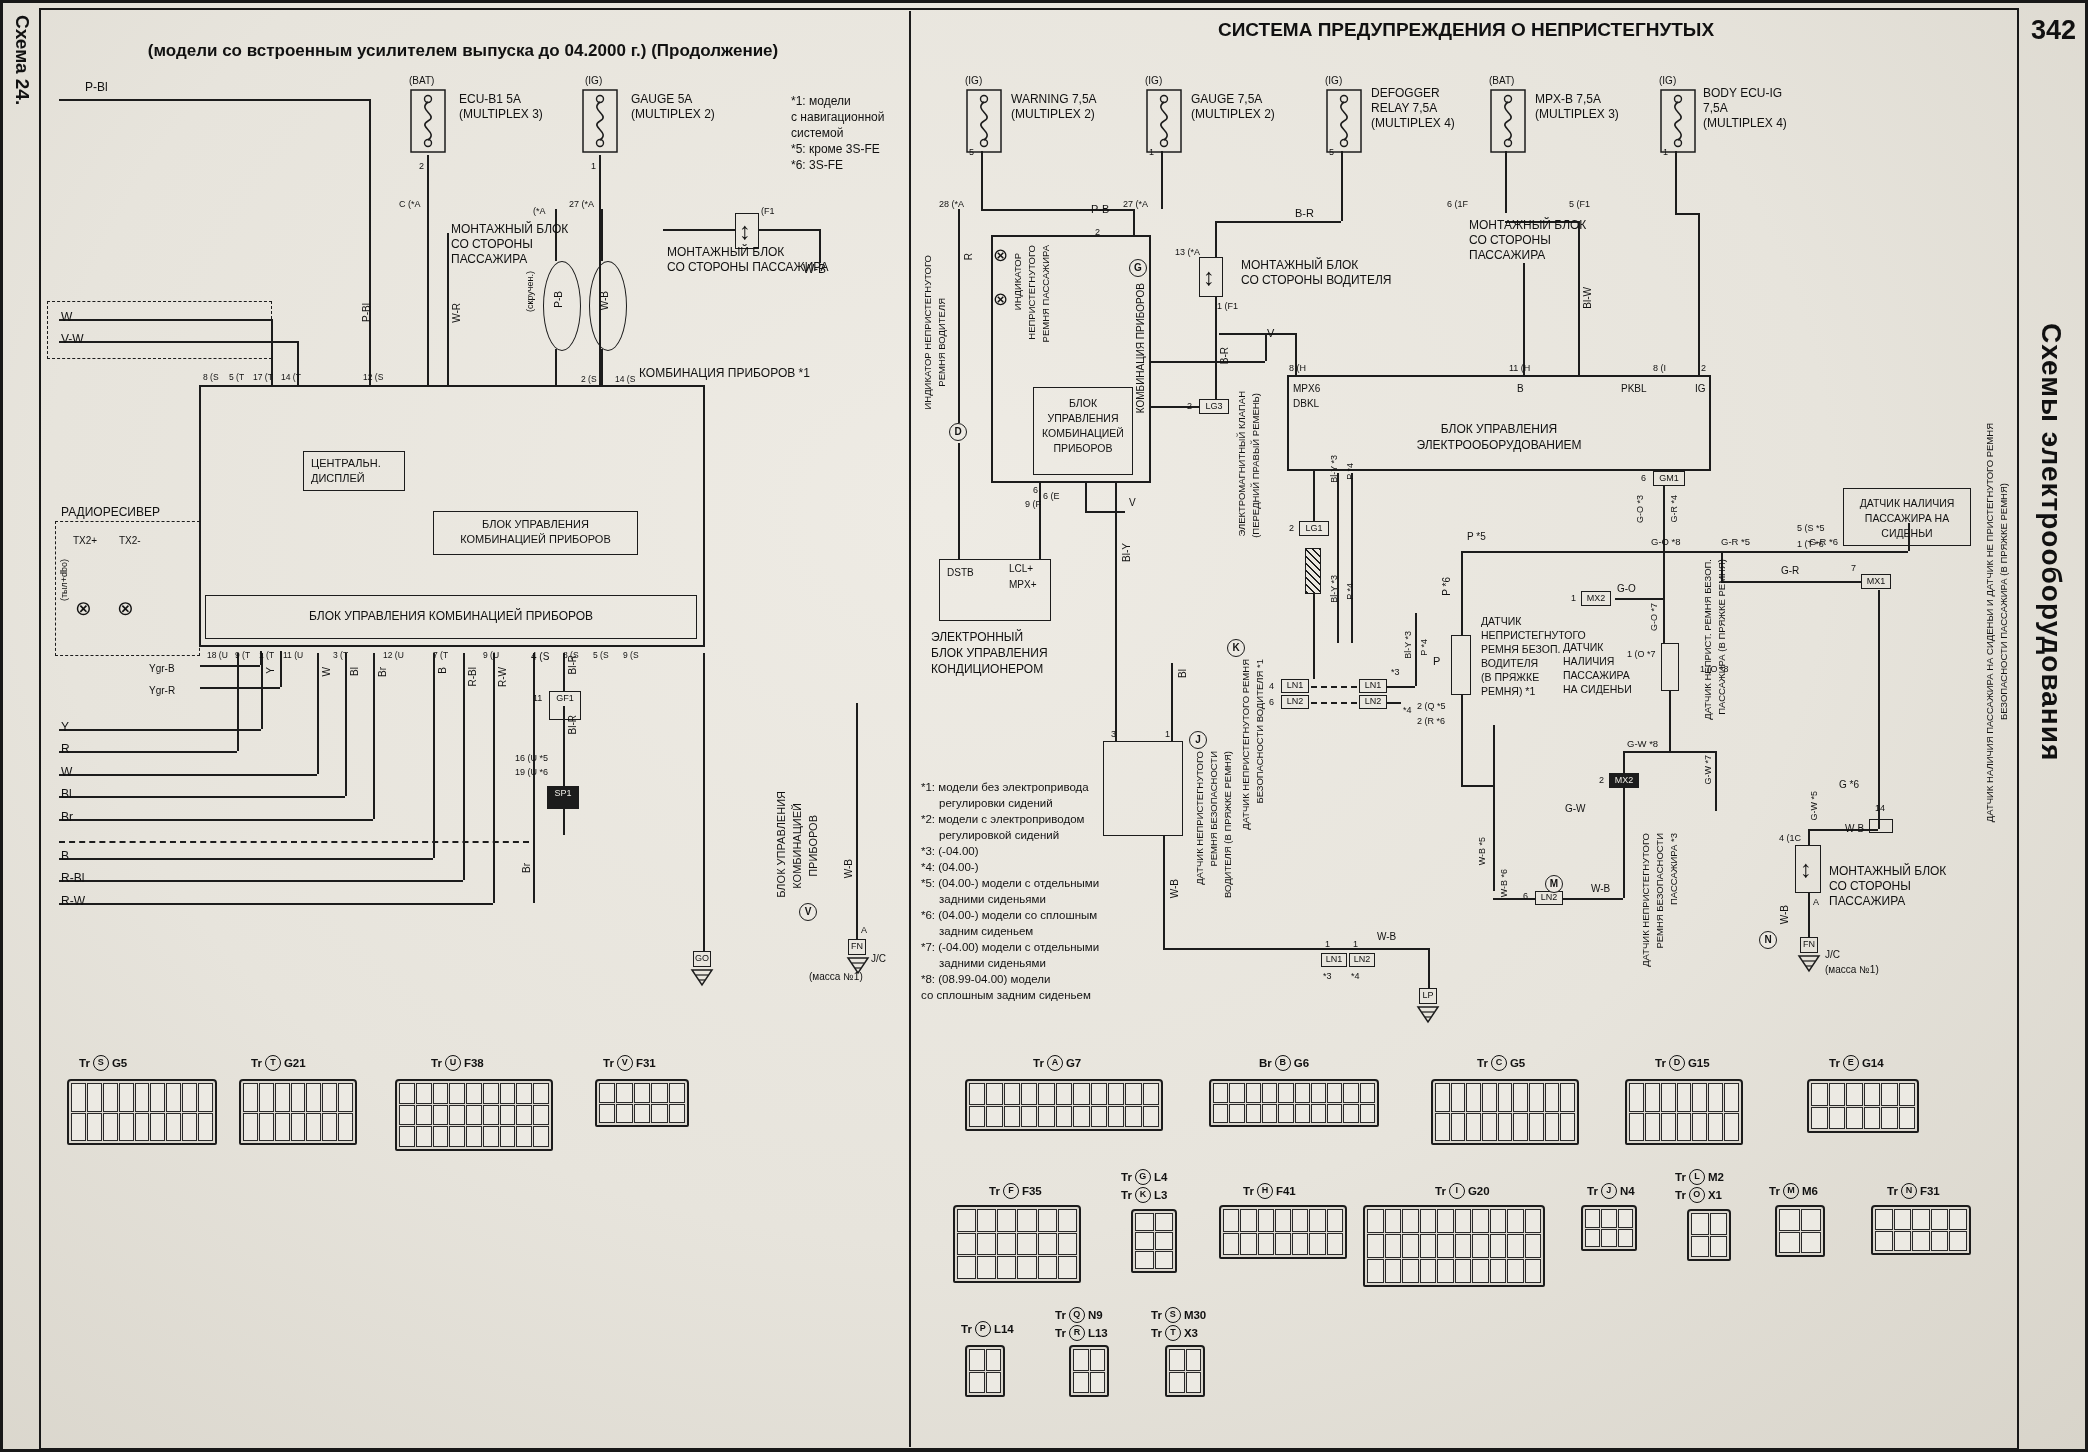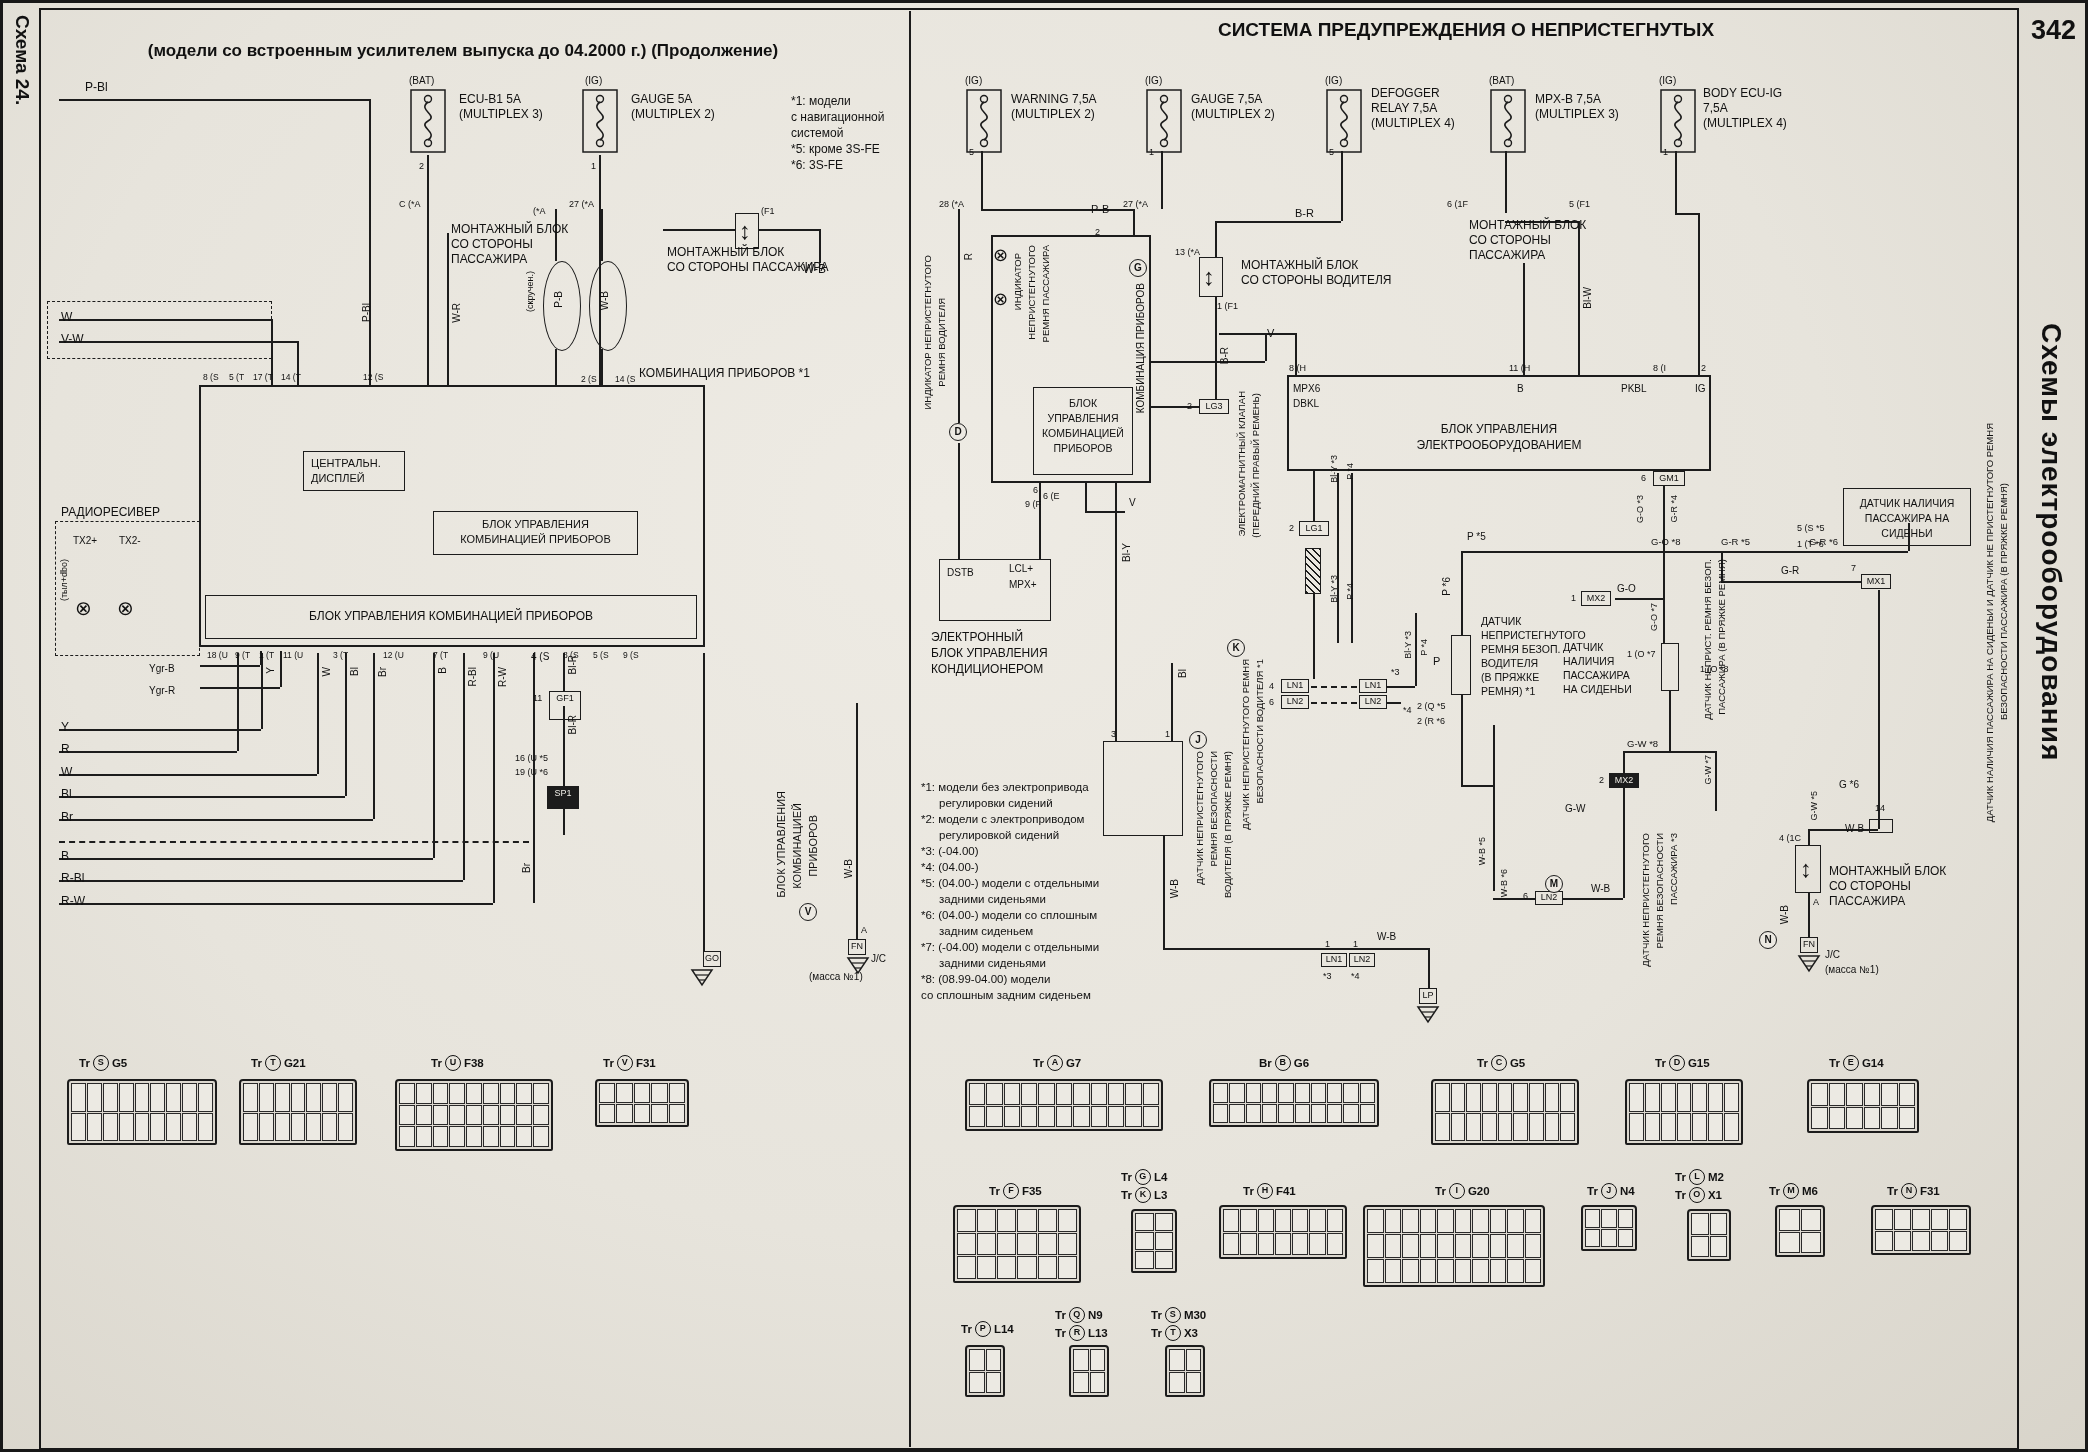--- a/index.html
+++ b/index.html
@@ -160,21 +160,21 @@
       <div class="ln" style="left: 1805px; top: 890px; width: 2px; height: 44px;"></div>
       <div class="bx dsh" style="left: 44px; top: 298px; width: 225px; height: 58px;"></div>
       <div class="bx dsh" style="left: 52px; top: 518px; width: 145px; height: 135px;"></div>
       <div class="bx" style="left: 196px; top: 382px; width: 506px; height: 262px; border-width: 2px;"></div>
       <div class="bx" style="left: 300px; top: 448px; width: 102px; height: 40px;"></div>
       <div class="bx" style="left: 430px; top: 508px; width: 205px; height: 44px;"></div>
       <div class="bx" style="left: 202px; top: 592px; width: 492px; height: 44px;"></div>
       <div class="bx" style="left: 732px; top: 210px; width: 24px; height: 36px;"></div>
       <div class="bx bt" style="left: 546px; top: 688px; width: 32px; height: 29px; line-height: 12px; font-size: 9px;">GF1</div>
       <div class="bx fil bt" style="left: 544px; top: 783px; width: 32px; height: 23px; line-height: 12px; font-size: 9px;">SP1</div>
-      <div class="bx bt" style="left: 690px; top: 948px; width: 18px; height: 16px; line-height: 13px; font-size: 9px; margin-left: 10px;">GO</div>
+      <div class="bx bt" style="left: 690px; top: 948px; width: 18px; height: 16px; line-height: 13px; font-size: 9px;">GO</div>
       <div class="bx bt" style="left: 845px; top: 936px; width: 18px; height: 16px; line-height: 13px; font-size: 9px;">FN</div>
       <div class="bx" style="left: 988px; top: 232px; width: 160px; height: 248px; border-width: 2px;"></div>
       <div class="bx" style="left: 1030px; top: 384px; width: 100px; height: 88px;"></div>
       <div class="bx" style="left: 936px; top: 556px; width: 112px; height: 62px;"></div>
       <div class="bx" style="left: 1284px; top: 372px; width: 424px; height: 96px; border-width: 2px;"></div>
       <div class="bx" style="left: 1196px; top: 254px; width: 24px; height: 40px;"></div>
       <div class="bx" style="left: 1792px; top: 842px; width: 26px; height: 48px;"></div>
       <div class="bx bt" style="left: 1650px; top: 468px; width: 32px; height: 15px; line-height: 12px; font-size: 9px;">GM1</div>
       <div class="bx bt" style="left: 1196px; top: 396px; width: 30px; height: 15px; line-height: 12px; font-size: 9px;">LG3</div>
       <div class="bx bt" style="left: 1296px; top: 518px; width: 30px; height: 15px; line-height: 12px; font-size: 9px;">LG1</div>

